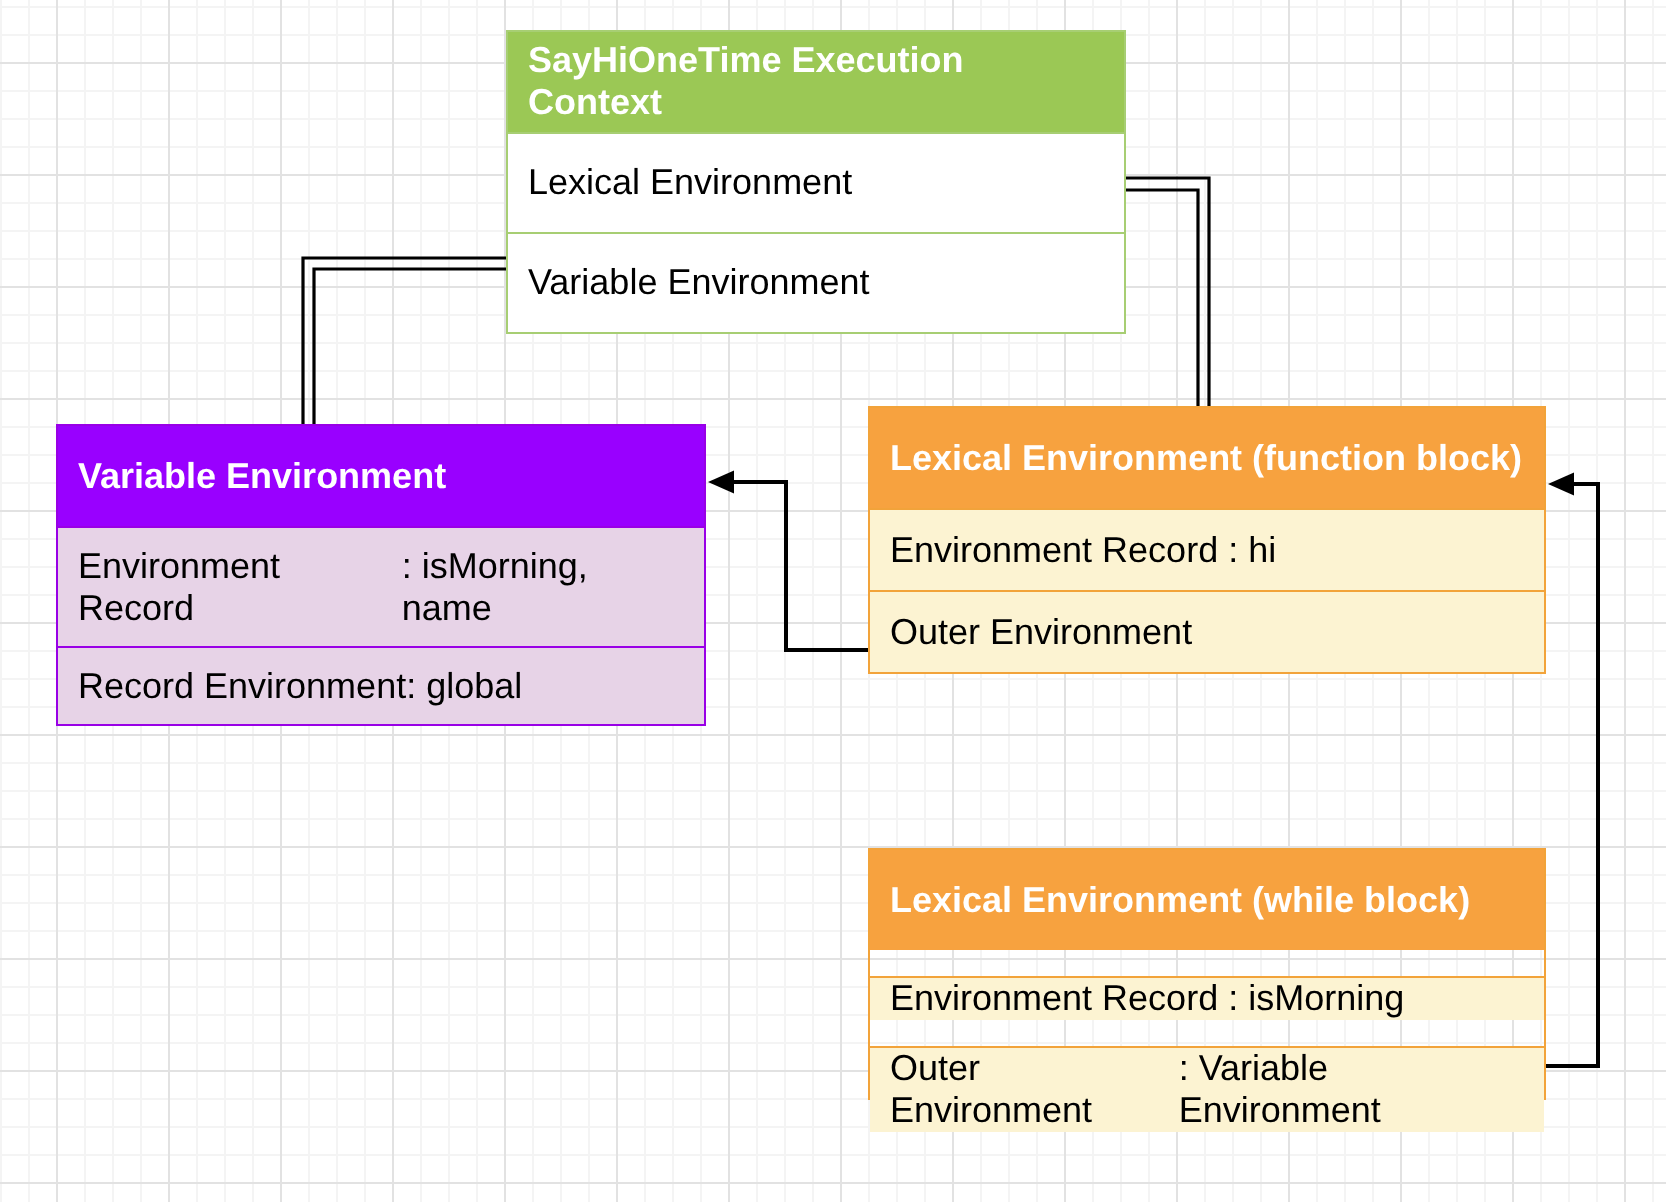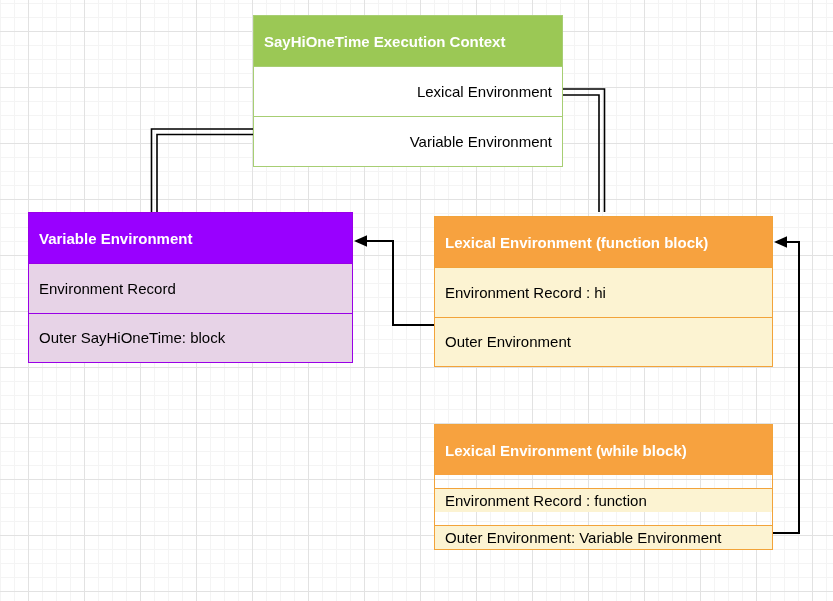--- a/index.html
+++ b/index.html
@@ -24,21 +24,21 @@
   .connectors {
     position: absolute;
     left: 0; top: 0;
     width: 833px; height: 601px;
     z-index: 1;
   }
   .box {
     position: absolute;
     display: flex;
     flex-direction: column;
-    font-size: 15px;
+    font-size: 18px;
     color: #000000;
     z-index: 2;
   }
   .box .hdr {
     height: 50px;
     flex: 0 0 50px;
     display: flex;
     align-items: center;
     padding: 0 10px;
     font-weight: bold;
@@ -50,30 +50,30 @@
     align-items: center;
     padding: 0 10px;
   }
   .box .row span { white-space: pre-wrap; }
   .box .row .b { font-weight: normal; }
 
   
   .box-exec { left: 253px; top: 15px; width: 310px; height: 152px;
               border: 1px solid #a7ce73; }
   .box-exec .hdr { background: #9bc855; }
-  .box-exec .row { background: #ffffff; border-top: 1px solid #a7ce73; justify-content: flex-end; }
+  .box-exec .row { background: #ffffff; border-top: 1px solid #a7ce73; }
 
   
   .box-var { left: 28px; top: 212px; width: 325px; height: 151px;
              border: 1px solid #9900e6; }
   .box-var .hdr { background: #9900ff; }
   .box-var .row { background: #e7d3e7; border-top: 1px solid #9900e6; }
 
   
-  .box-func { left: 434px; top: 216px; width: 339px; height: 151px;
+  .box-func { left: 434px; top: 203px; width: 339px; height: 134px;
               border: 1px solid #f2a33a; }
   .box-while { left: 434px; top: 424px; width: 339px; height: 126px;
                border: 1px solid #f2a33a; gap: 13px; }
   .box-func .hdr, .box-while .hdr { background: #f7a23f; }
   .box-func .row, .box-while .row { background: #fcf3d2; border-top: 1px solid #f2a33a; }
 </style>
 </head>
 <body>
 
 <div class="canvas">
@@ -108,43 +108,44 @@
     </div>
     <div class="row">
       <span>Variable Environment</span>
     </div>
   </div>
 
   <div class="box box-var">
     <div class="hdr">Variable Environment</div>
     <div class="row">
       <span class="b">Environment Record</span>
+        <span>: isMorning, name</span>
     </div>
     <div class="row">
-      <span class="b">Outer SayHiOneTime:</span>
-        <span> block</span>
+      <span class="b">Record Environment:</span>
+        <span> global</span>
     </div>
   </div>
 
   <div class="box box-func">
     <div class="hdr">Lexical Environment (function block)</div>
     <div class="row">
       <span class="b">Environment Record</span>
         <span> : hi</span>
     </div>
     <div class="row">
       <span class="b">Outer Environment</span>
     </div>
   </div>
 
   <div class="box box-while">
     <div class="hdr">Lexical Environment (while block)</div>
     <div class="row">
       <span class="b">Environment Record</span>
-        <span> : function</span>
+        <span> : isMorning</span>
     </div>
     <div class="row">
       <span class="b">Outer Environment</span>
         <span>: Variable Environment</span>
     </div>
   </div>
 
 </div>
 
 </body></html>

